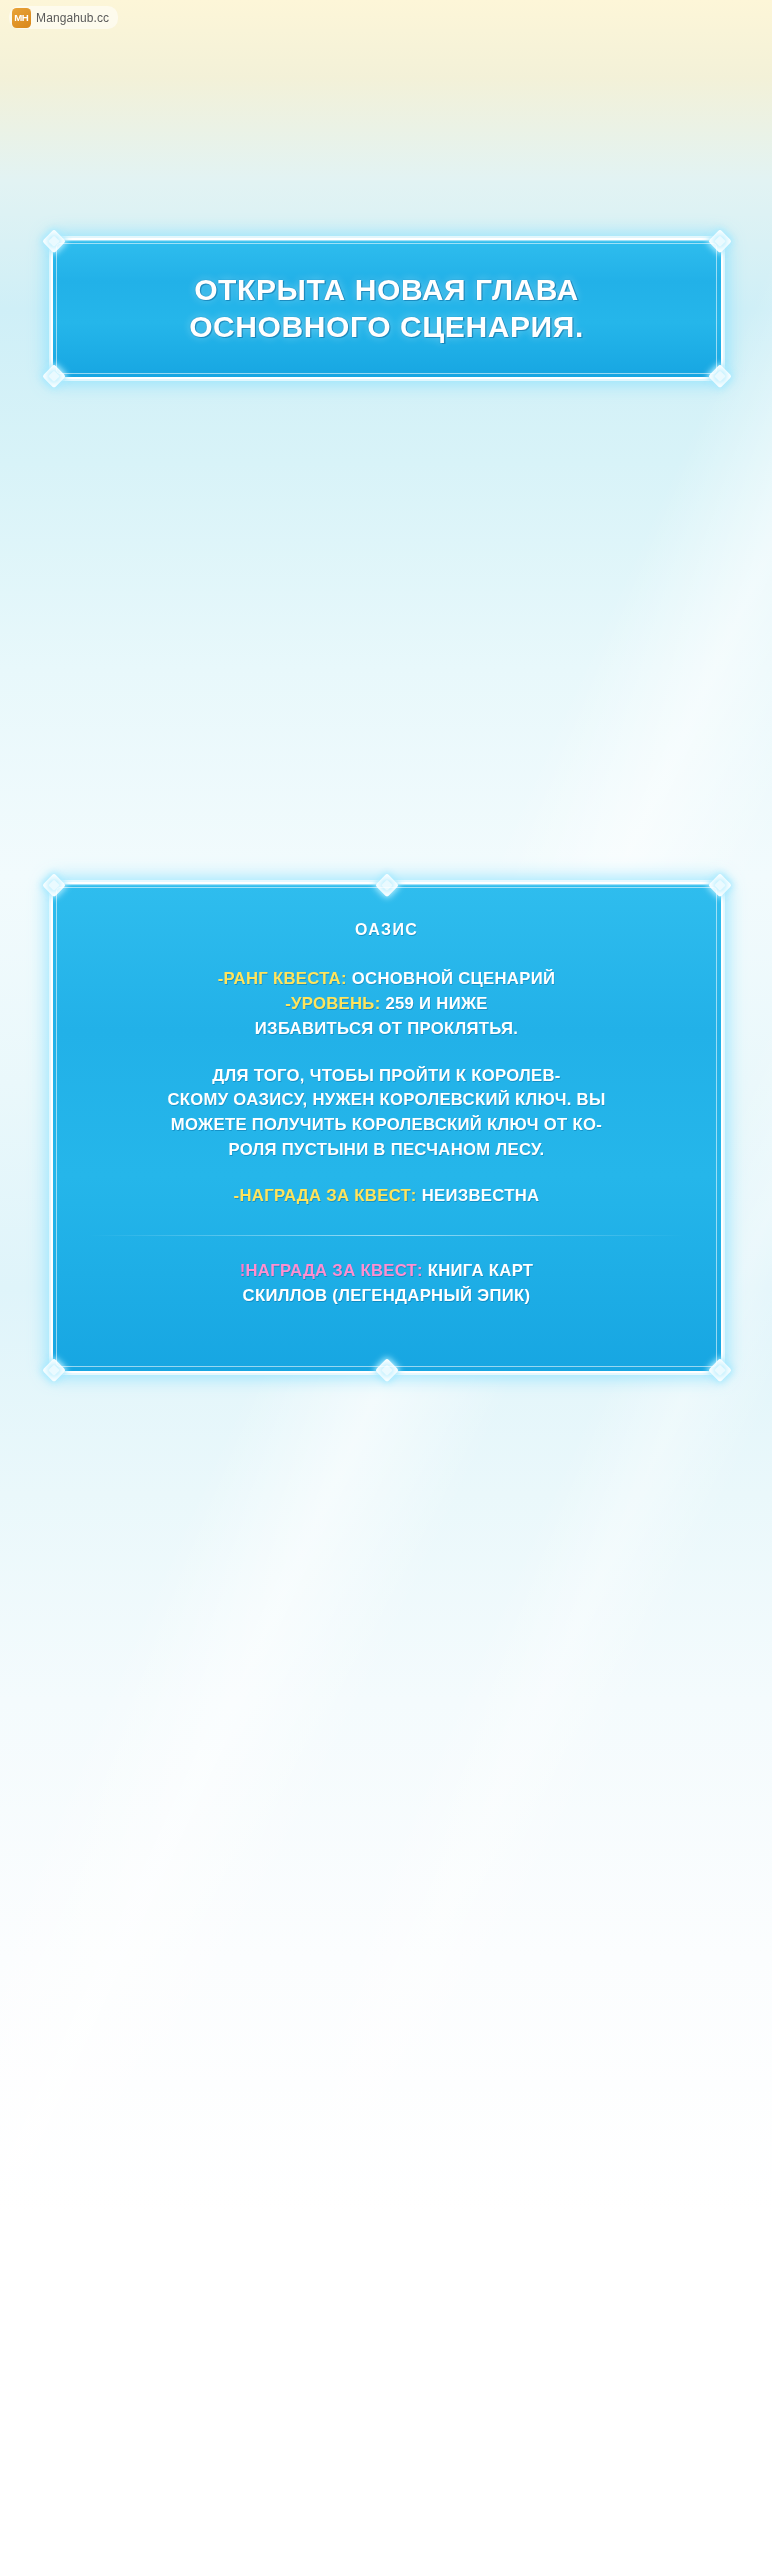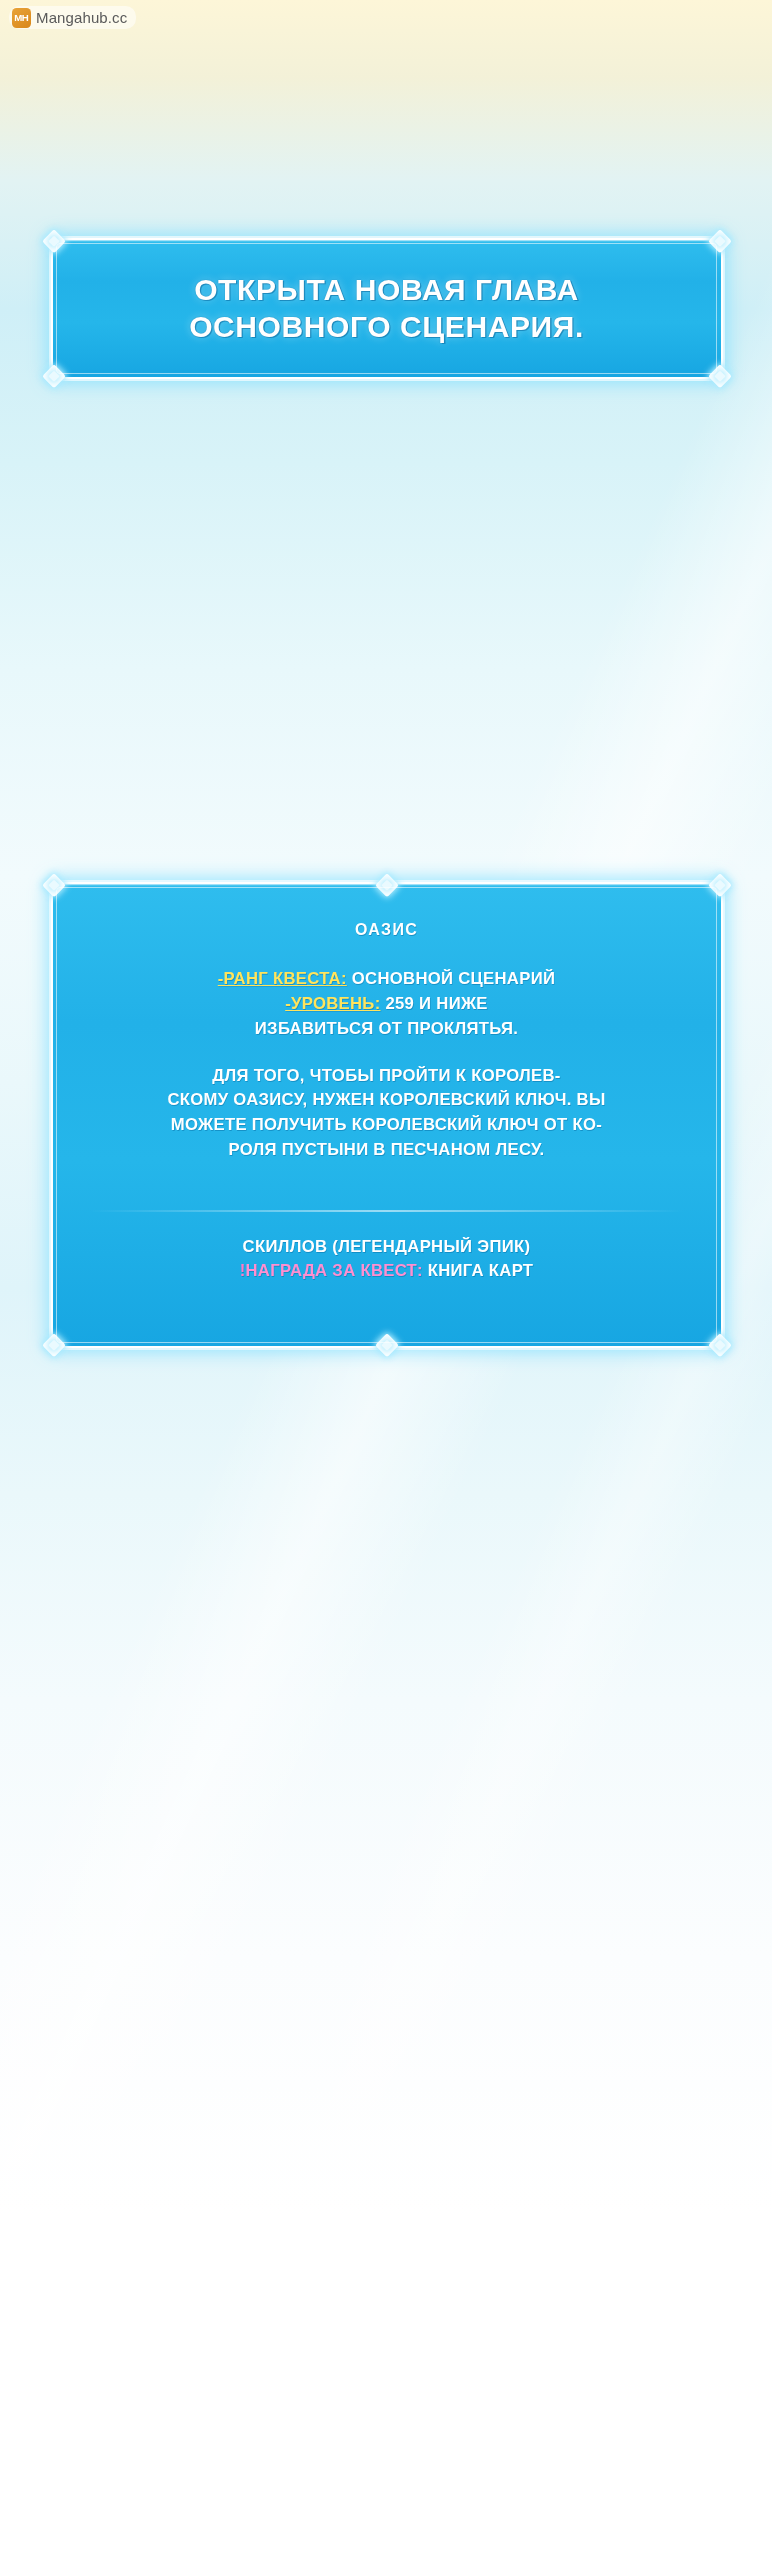--- a/index.html
+++ b/index.html
@@ -72,21 +72,21 @@
     color: #fff;
     font-size: 9.7px;
     font-weight: bold;
     display: flex;
     align-items: center;
     justify-content: center;
     letter-spacing: -0.6px;
   }
   .watermark .wm-text {
     color: #5a5a5a;
-    font-size: 15px;
+    font-size: 12px;
     letter-spacing: 0.1px;
   }
 
   
   .panel-wrap {
     position: absolute;
     left: 50%;
     transform: translateX(-50%);
     width: 672px;
   }
@@ -171,21 +171,21 @@
     text-align: center;
     font-weight: bold;
     letter-spacing: 0.3px;
     text-transform: uppercase;
     text-shadow: 0.6px 0.6px 0 rgba(0,95,150,0.4);
   }
   .quest-body p { margin: 0; }
   .block-gap { height: 22px; }
   .block-gap-sm { height: 16.7px; }
 
-  .lbl-yellow { color: #ffe45c; text-decoration: underline; }
+  .lbl-yellow { color: #ffe45c; }
   .lbl-pink   { color: #ff8fd0; }
   .lbl-pink-b { color: #ff79c6; }
 
   .divider {
     height: 1.3px;
     background: linear-gradient(90deg, rgba(255,255,255,0.0), rgba(255,255,255,0.55), rgba(255,255,255,0.0));
     margin: 26px 6.4px 23px;
   }
 </style>
 </head>
@@ -237,28 +237,32 @@
 
         <div class="block-gap"></div>
 
         <p>Для того, чтобы пройти к королев-</p>
         <p>скому оазису, нужен королевский ключ. Вы</p>
         <p>можете получить королевский ключ от ко-</p>
         <p>роля пустыни в песчаном лесу.</p>
 
         <div class="block-gap"></div>
 
+        <p>
+          <span class="lbl-yellow">-Награда за квест:</span>
+          <span>Неизвестна</span>
+        </p>
 
         <div class="divider"></div>
 
-        <p>скиллов (Легендарный эпик)</p>
         <p>
           <span class="lbl-pink-b">!</span><span class="lbl-pink">Награда за квест:</span>
           <span>Книга карт</span>
         </p>
+        <p>скиллов (Легендарный эпик)</p>
 
         <div class="block-gap-sm"></div>
 
       </div>
     </div>
   </div>
 
 </div>
 
 

